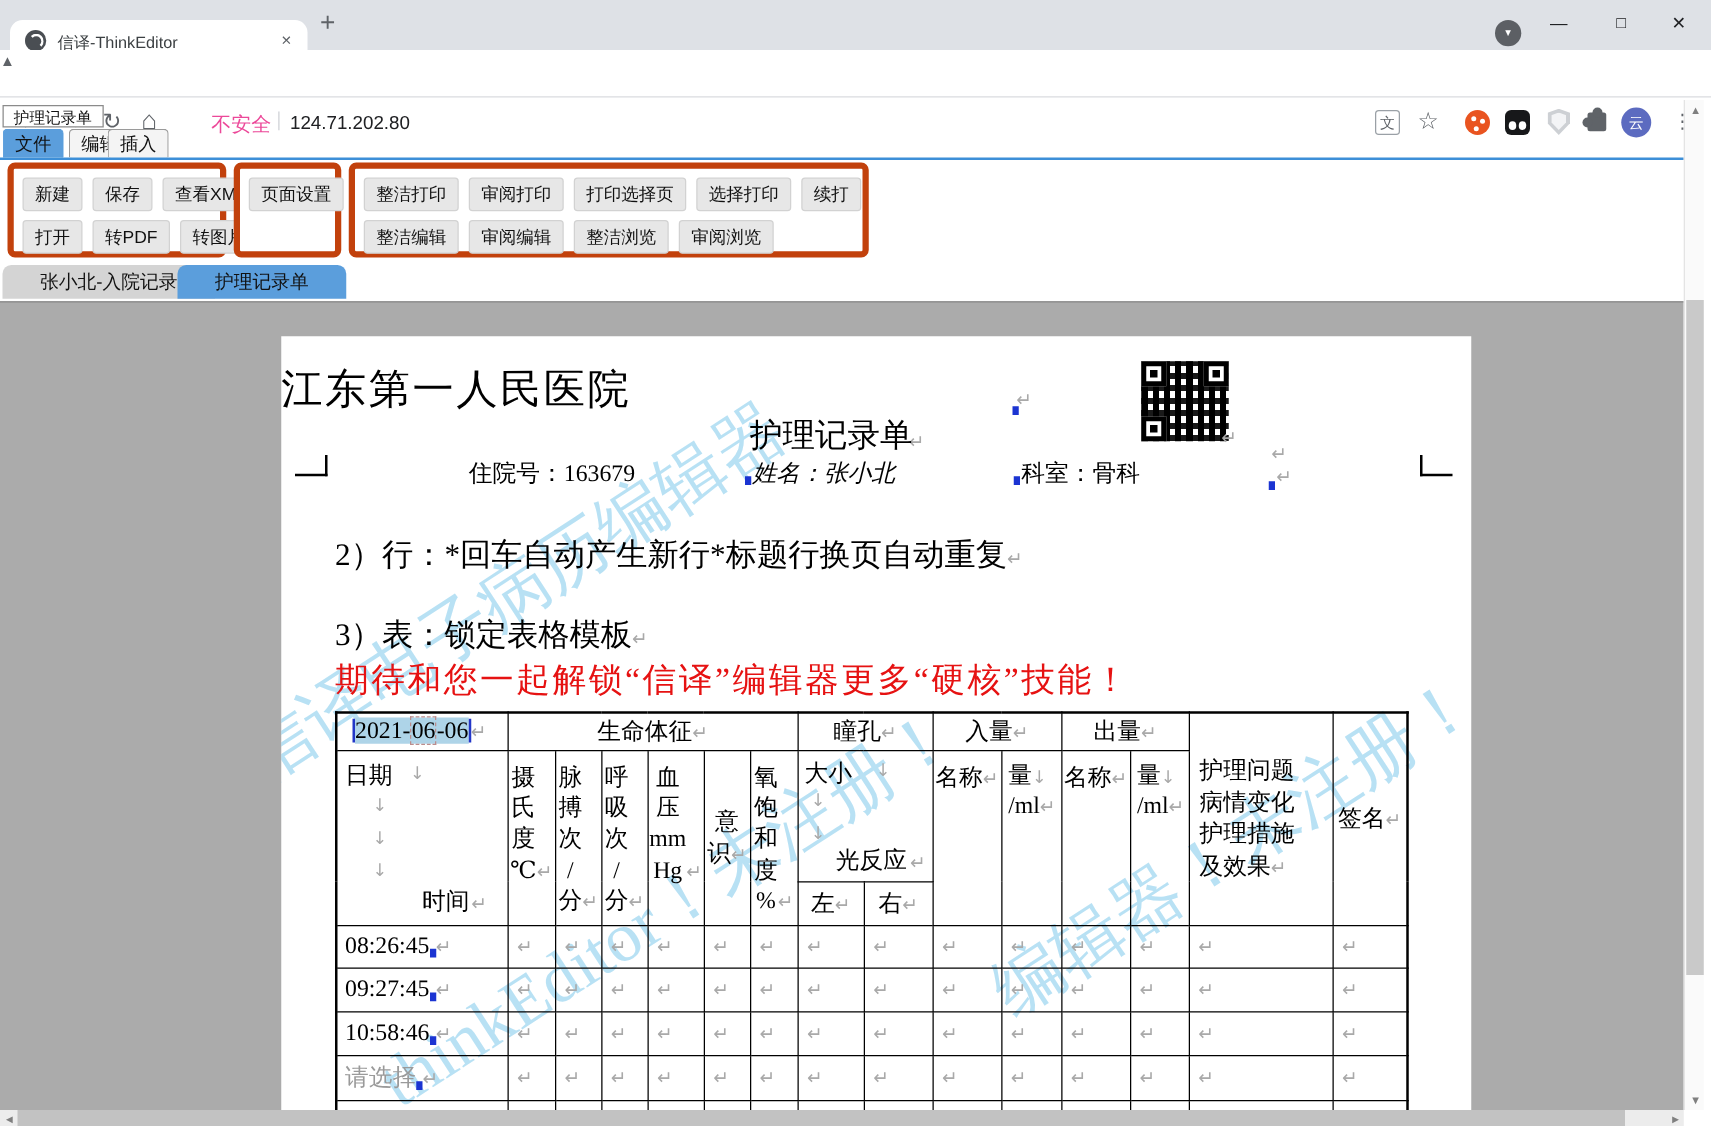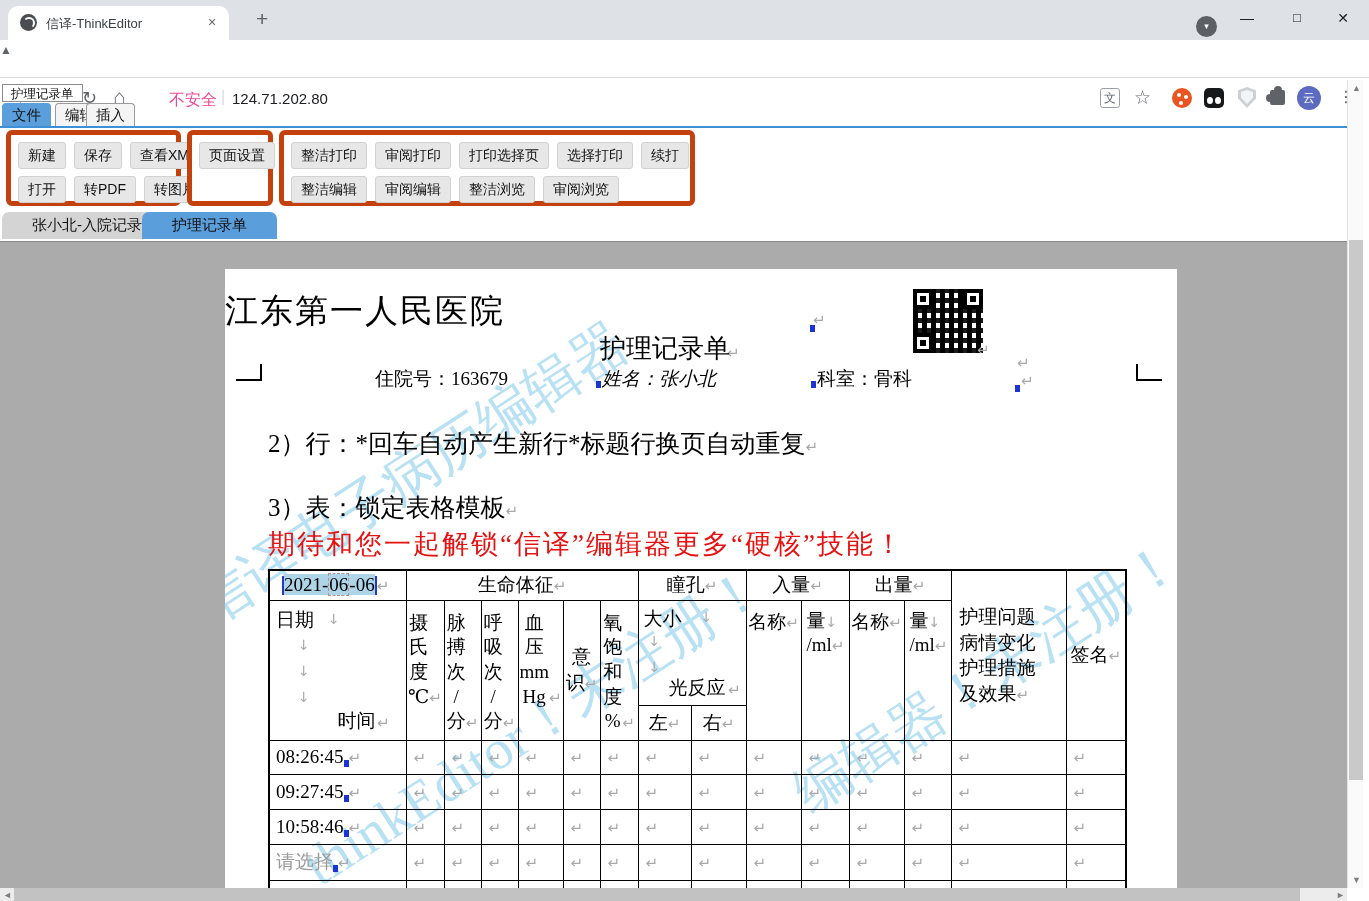--- a/index.html
+++ b/index.html
@@ -2,21 +2,21 @@
 <html><head>
 <meta charset="utf-8">
 <style>
   * { margin:0; padding:0; box-sizing:border-box; }
   html,body { width:1369px; height:901px; overflow:hidden; background:#fff;
               font-family:"Liberation Sans","DejaVu Sans",sans-serif; }
   .abs { position:absolute; }
 
   
   #tabbar { position:absolute; left:0; top:0; width:1369px; height:40px; background:#dee1e6; }
-  #browser-tab { position:absolute; left:8px; top:6px; width:221px; height:34px; background:#fff;
+  #browser-tab { position:absolute; left:8px; top:16px; width:238px; height:34px; background:#fff;
                  border-radius:10px 10px 0 0; }
   #favicon { position:absolute; left:12px; top:8px; width:17px; height:17px; border-radius:50%;
              background:#4a4e53; }
   #favicon::after { content:""; position:absolute; left:3px; top:3px; width:8px; height:8px;
                     border-radius:50%; border:2px solid #fff; border-left-color:transparent; border-bottom-color:transparent; }
   #tab-title { position:absolute; left:38px; top:9px; font-size:13px; color:#3c4043; }
   #tab-close { position:absolute; right:8px; top:8px; font-size:14px; color:#5f6368; width:18px; text-align:center; cursor:default; }
   #new-tab { position:absolute; left:256px; top:7px; font-size:21px; color:#5f6368; }
   #tab-menu-btn { position:absolute; left:1196px; top:16px; width:21px; height:21px; border-radius:50%;
                   background:#5c5f64; color:#fff; font-size:9px; text-align:center; line-height:21px; }

